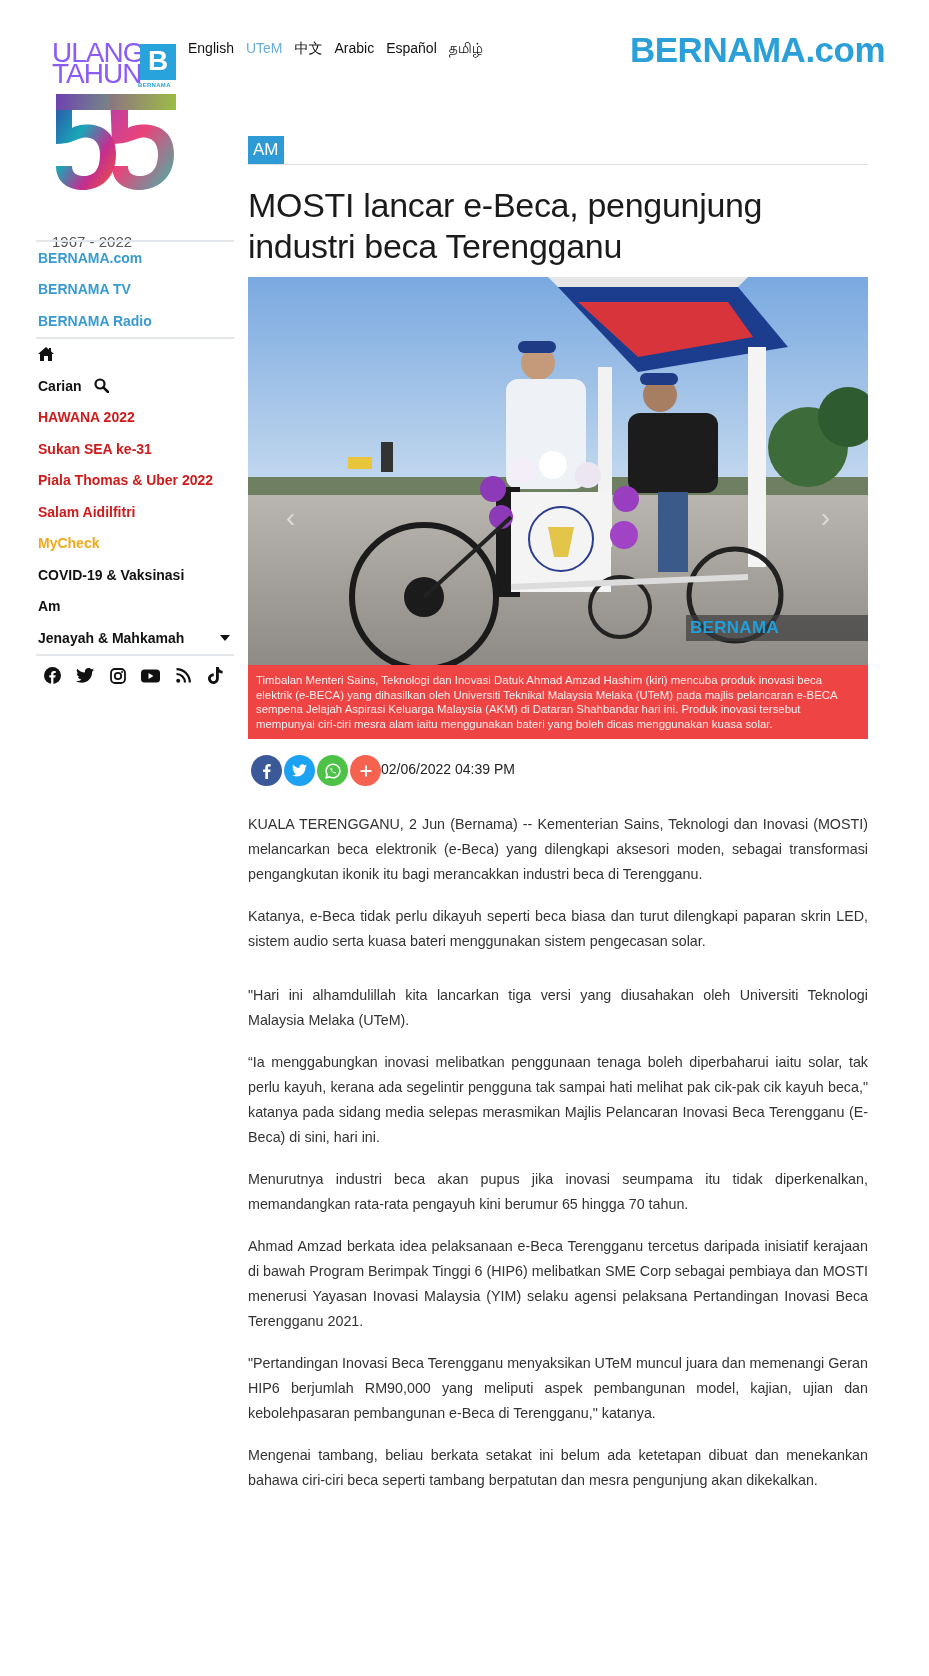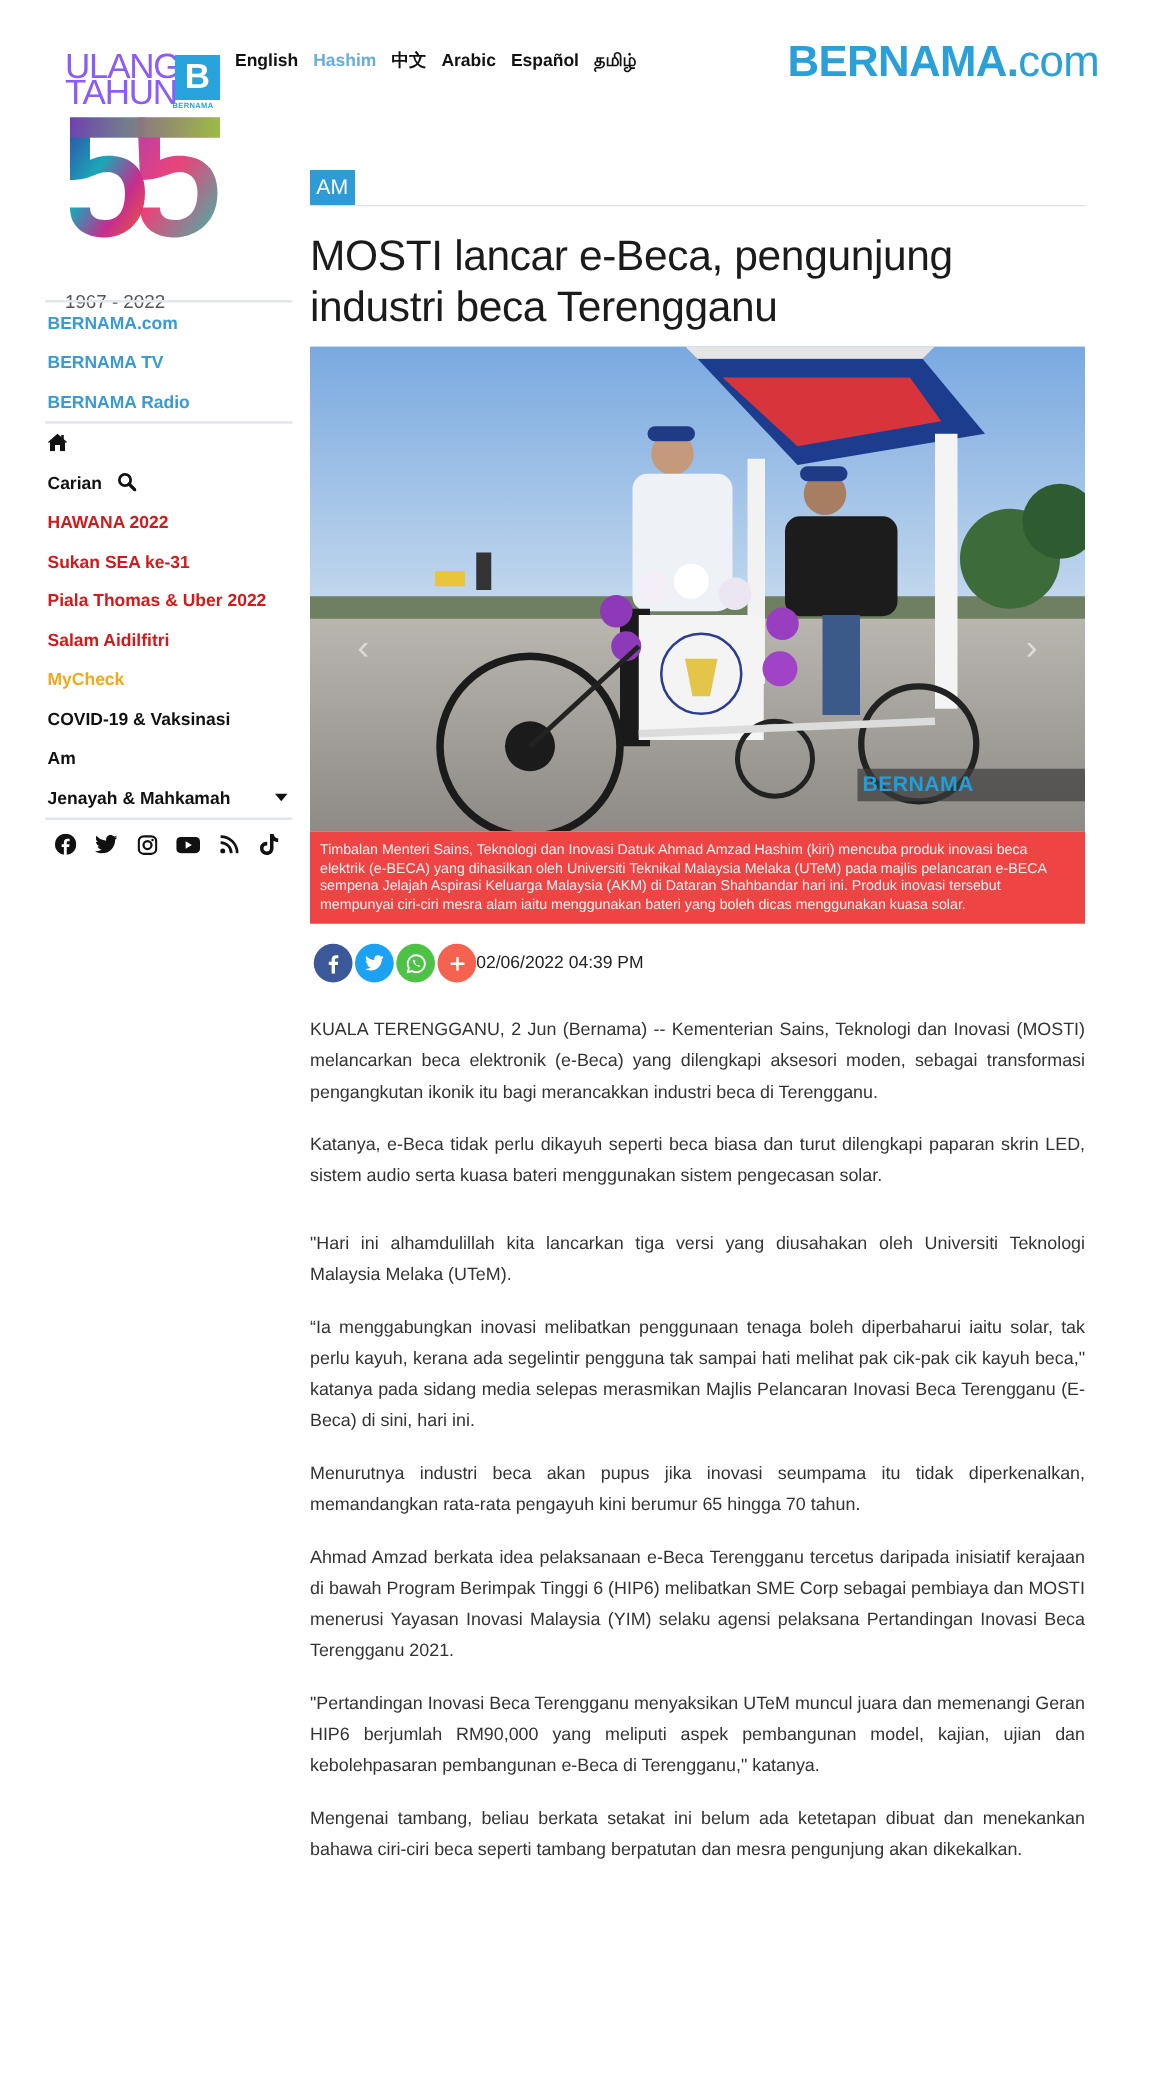--- a/index.html
+++ b/index.html
@@ -8,27 +8,27 @@
 
   
   .logo55 { position: absolute; left: 52px; top: 42px; width: 128px; height: 172px; }
   .logo55 .ulang { position: absolute; left: 0; top: 0; font-size: 28px; line-height: 21px; color: #8b5cf6; letter-spacing: -1px; font-weight: 400; }
   .logo55 .bbox { position: absolute; left: 88px; top: 2px; width: 36px; height: 36px; background: #29a3dc; color: #fff; font-weight: 700; font-size: 28px; line-height: 34px; text-align: center; }
   .logo55 .bcap { position: absolute; left: 86px; top: 40px; font-size: 6px; color: #29a3dc; font-weight: 700; letter-spacing: 0.3px; }
   .logo55 .big55 { position: absolute; left: 0; top: 48px; width: 126px; height: 102px; }
   .logo55 .years { position: absolute; left: 0; top: 150px; font-size: 15px; color: #555; letter-spacing: 0px; white-space: nowrap; margin-top: 41px; }
 
   
-  .langbar { position: absolute; left: 188px; top: 40px; display: flex; gap: 12px; font-size: 14px; font-weight: 700; }
+  .langbar { position: absolute; left: 188px; top: 40px; display: flex; gap: 12px; font-size: 14px; font-weight: 400; }
   .langbar a { color: #111; text-decoration: none; }
   .langbar a.active { color: #6aaed6; }
 
   .brand { position: absolute; left: 630px; top: 30px; font-size: 35px; letter-spacing: -0.5px; color: #2a9fd8; white-space: nowrap; }
   .brand b { font-weight: 700; }
-  .brand span { font-weight: 400; }
+  .brand span { font-weight: 700; }
 
   
   .sidebar { position: absolute; left: 36px; top: 240px; width: 198px; }
   .sidebar .rule { border-top: 2px solid #e3e6ea; }
   .sidebar .item { display: flex; align-items: center; height: 31.5px; padding-left: 2px; font-size: 14px; font-weight: 700; cursor: pointer; }
   .blue { color: #3a9bd0; }
   .red { color: #cf1b1b; }
   .amber { color: #f0a91c; }
   .black { color: #111; }
   .sidebar .item svg { display: block; }
@@ -89,21 +89,21 @@
     </defs>
     <path d="M4 4 H64 V20 H20 V38 C30 32 64 30 64 64 C64 92 44 100 32 100 C16 100 4 92 4 76 H20 C20 84 26 86 32 86 C42 86 48 80 48 64 C48 50 38 46 30 48 C22 50 18 54 4 54 Z" fill="url(#g2)"></path>
     <path d="M58 4 H124 V20 H76 V38 C86 32 122 30 122 64 C122 92 100 100 88 100 C72 100 60 92 60 76 H76 C76 84 82 86 88 86 C98 86 106 80 106 64 C106 50 96 46 88 48 C80 50 74 54 60 54 Z" fill="url(#g1)" opacity="0.92"></path>
     <rect x="4" y="4" width="120" height="16" fill="url(#g3)" opacity="0.85"></rect>
   </svg>
   <div class="years">1967 - 2022</div>
 </div>
 
 <div class="langbar">
   <a>English</a>
-  <a class="active">Hashim</a>
+  <a class="active">UTeM</a>
   <a>中文</a>
   <a>Arabic</a>
   <a>Español</a>
   <a>தமிழ்</a>
 </div>
 
 <div class="brand">
   <b>BERNAMA.</b><span>com</span>
 </div>
 

